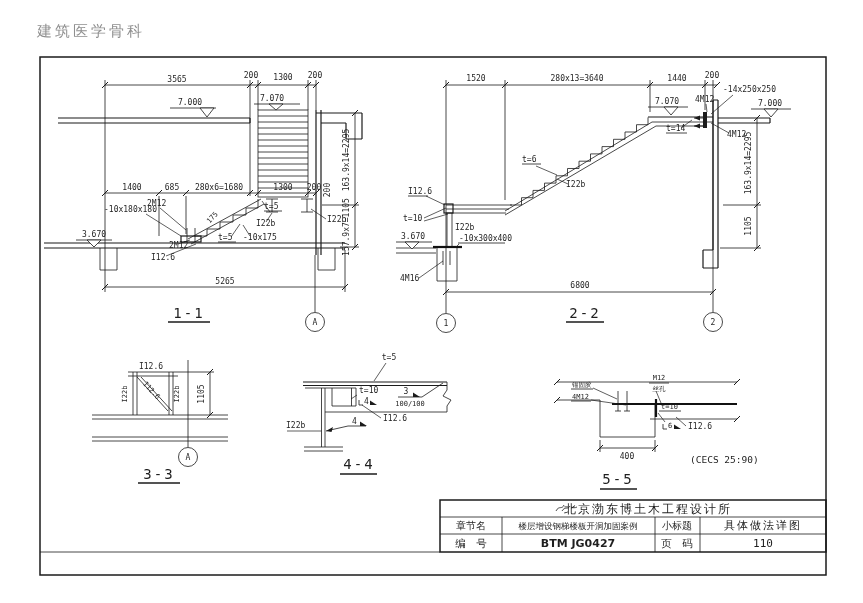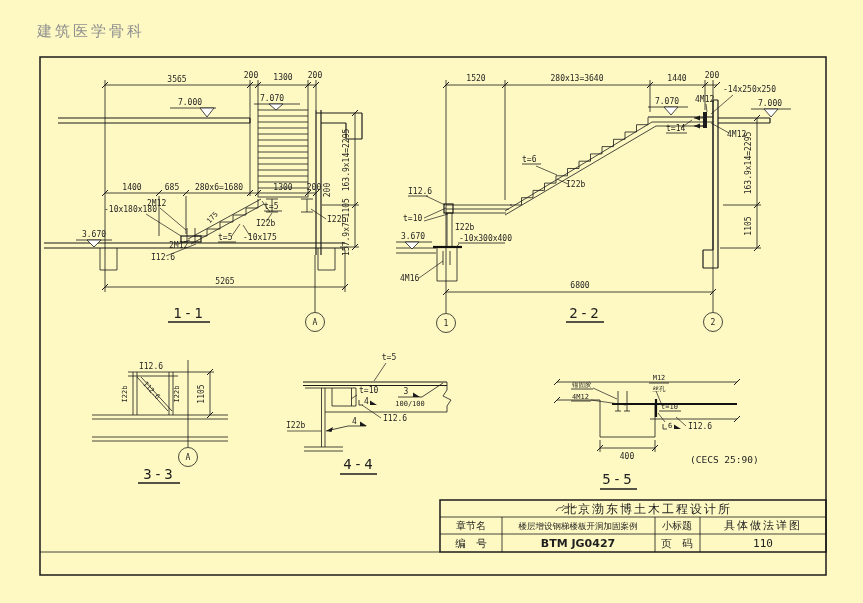--- a/index.html
+++ b/index.html
@@ -1,16 +1,16 @@
 <!DOCTYPE html>
 <html><head>
 <meta charset="utf-8">
 <style>
   html,body{margin:0;padding:0;background:#e8e8e8;}
-  #sheet{position:relative;width:863px;height:603px;background:#fef9c3;overflow:hidden;
+  #sheet{position:relative;width:863px;height:603px;background:#ffffff;overflow:hidden;
          font-family:"DejaVu Sans",sans-serif;}
   #wm{position:absolute;left:37px;top:22px;font:15px "DejaVu Serif",serif;color:#8f8f8f;
       letter-spacing:3px;}
   svg{position:absolute;left:0;top:0;}
   .ln{stroke:#1b1b1b;stroke-width:.8;fill:none;}
   .hv{stroke:#1b1b1b;stroke-width:1.5;fill:none;}
   .h1{stroke:#1b1b1b;stroke-width:1.2;fill:none;}
   .b2{stroke:#111;stroke-width:2.2;fill:none;}
   .tk{stroke:#1b1b1b;stroke-width:1;fill:none;}
   .ld{stroke:#1b1b1b;stroke-width:.7;fill:none;}

